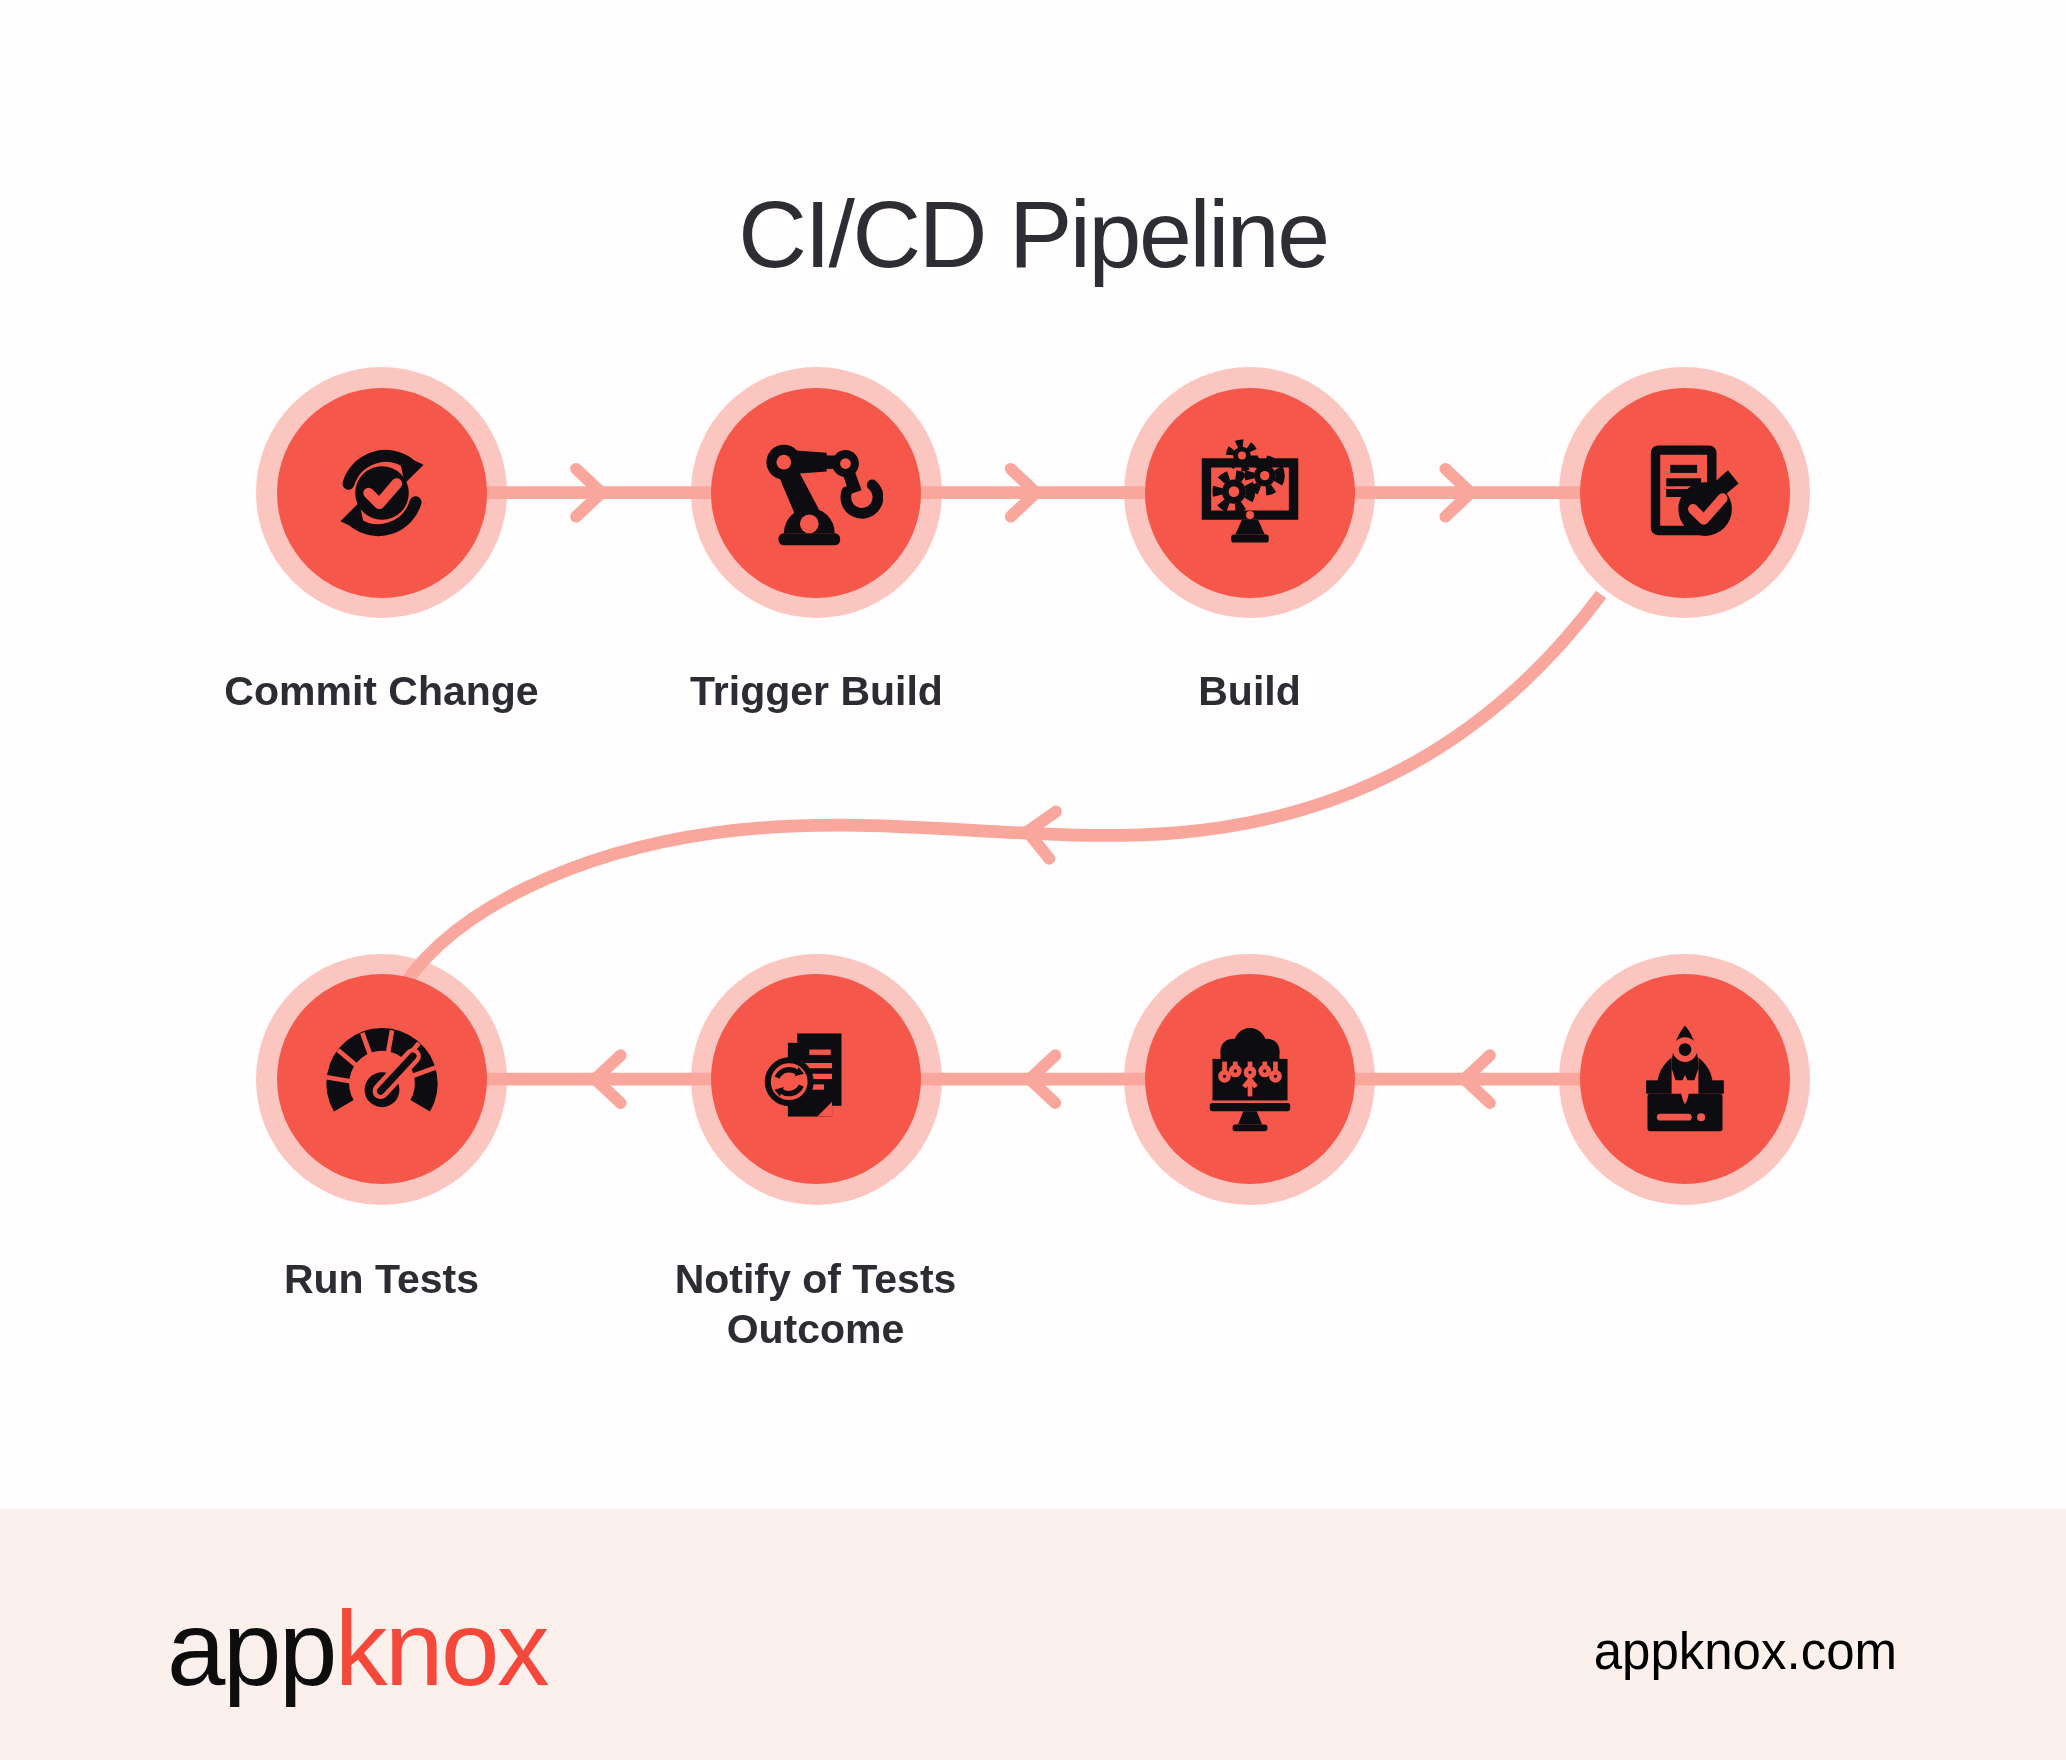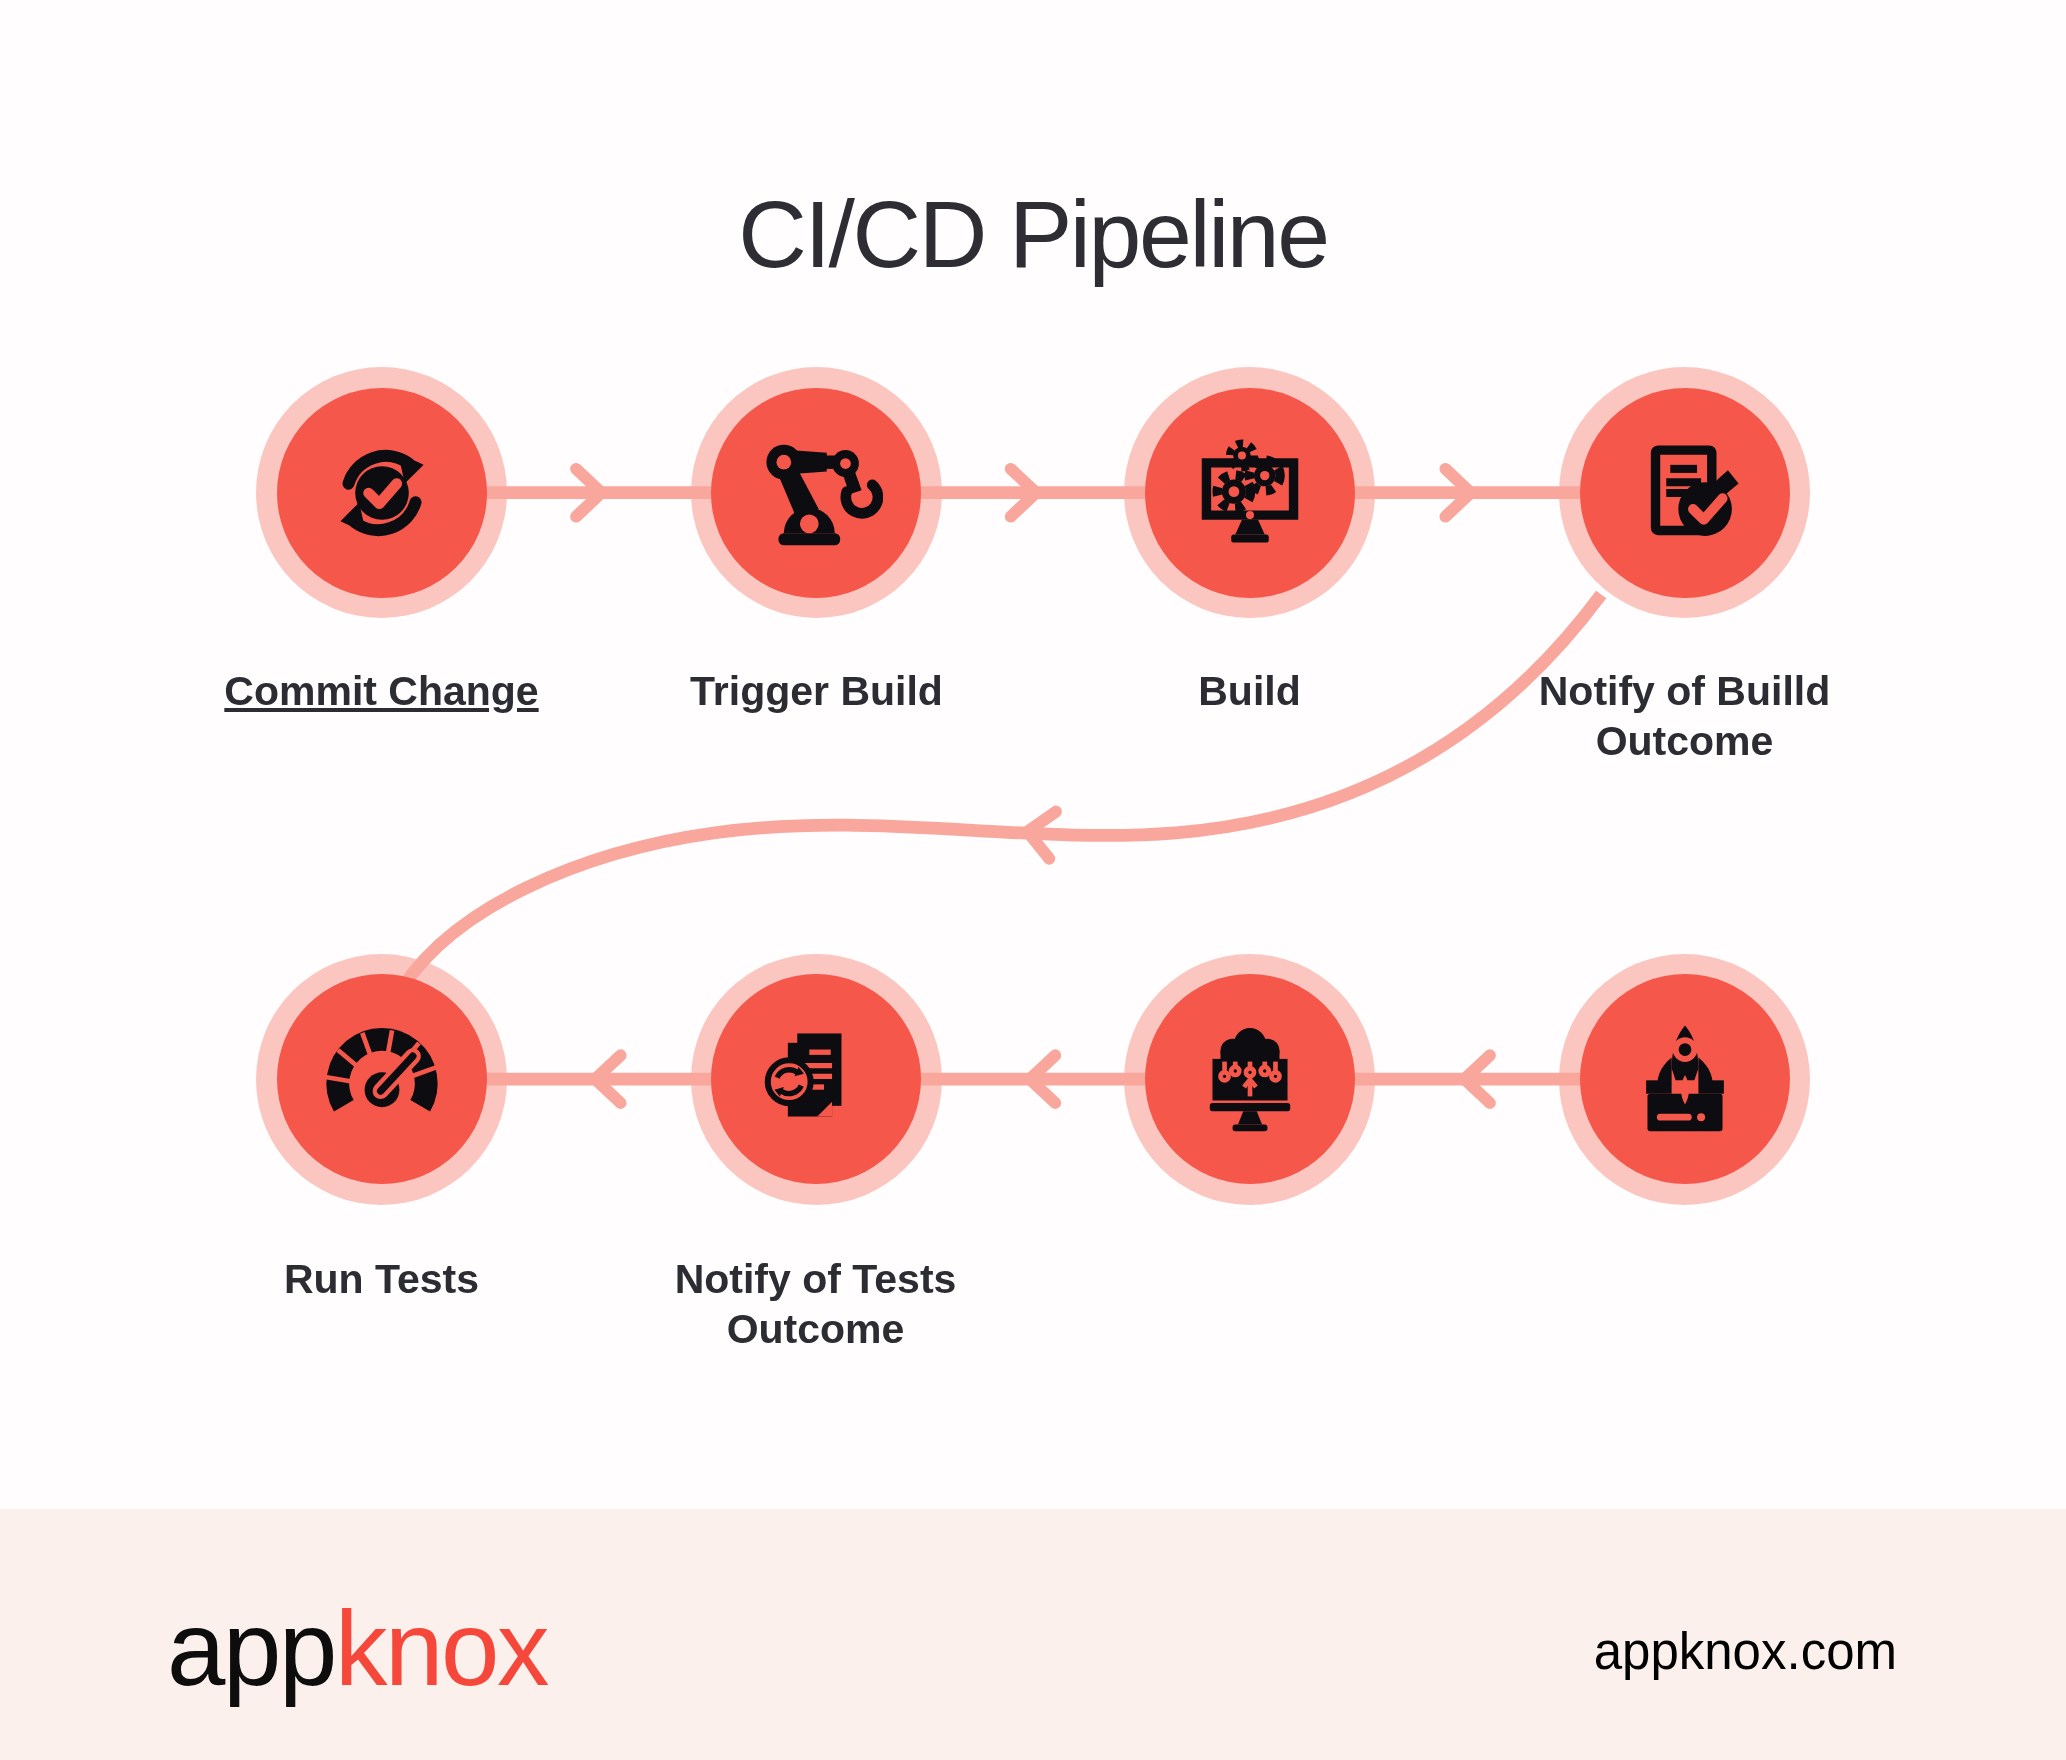--- a/index.html
+++ b/index.html
@@ -230,24 +230,23 @@
         <circle cx="50" cy="28" r="7" fill="none" stroke="#f5574a" stroke-width="4.5"></circle>
         <path d="M50 47 c-4 7 -4 15 0 22 c4 -7 4 -15 0 -22 z" fill="#f5574a"></path>
         <rect x="29" y="76" width="26" height="5" rx="2.5" fill="#f5574a"></rect>
         <circle cx="62" cy="78.5" r="3" fill="#f5574a"></circle>
       </svg>
     </div>
 
   </div>
 
   <div class="labels-layer">
-    <div class="step-label" style="left:175px;top:666px;width:413px;text-decoration:underline;">Commit Change</div>
+    <div class="step-label" style="left:175px;top:666px;width:413px;">Commit Change</div>
     <div class="step-label" style="left:610px;top:666px;width:413px;">Trigger Build</div>
     <div class="step-label" style="left:1043px;top:666px;width:413px;">Build</div>
-    <div class="step-label" style="left:1462px;top:666px;width:445px;">Notify of Builld Outcome</div>
     <div class="step-label" style="left:175px;top:1254px;width:413px;">Run Tests</div>
     <div class="step-label" style="left:617px;top:1254px;width:397px;">Notify of Tests Outcome</div>
   </div>
 
   <div class="footer"></div>
   <div class="logo"><span class="logo-black">app</span><span class="logo-red">knox</span></div>
   <div class="website">appknox.com</div>
 
 </div>
 

